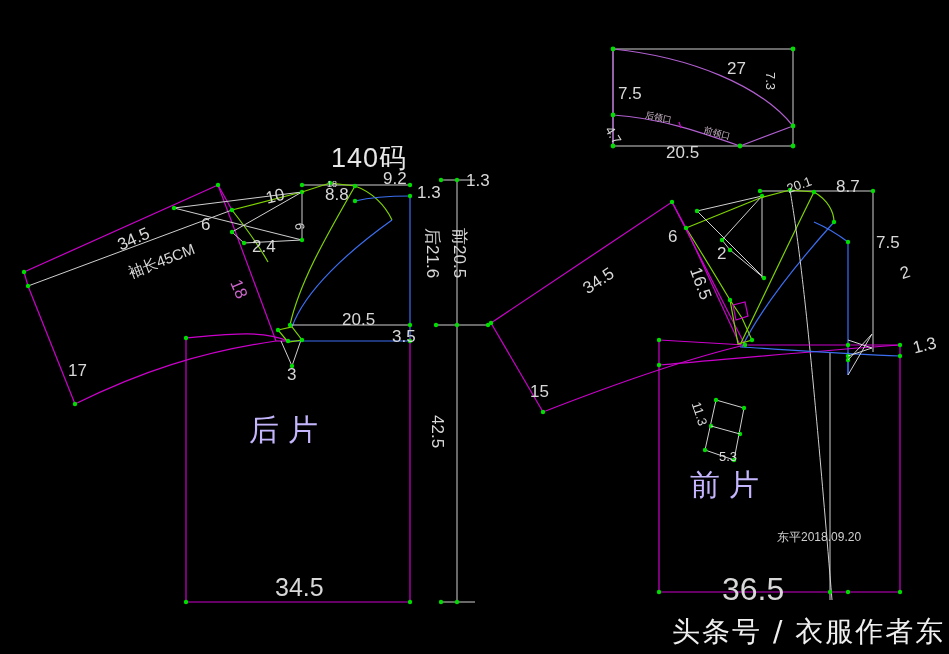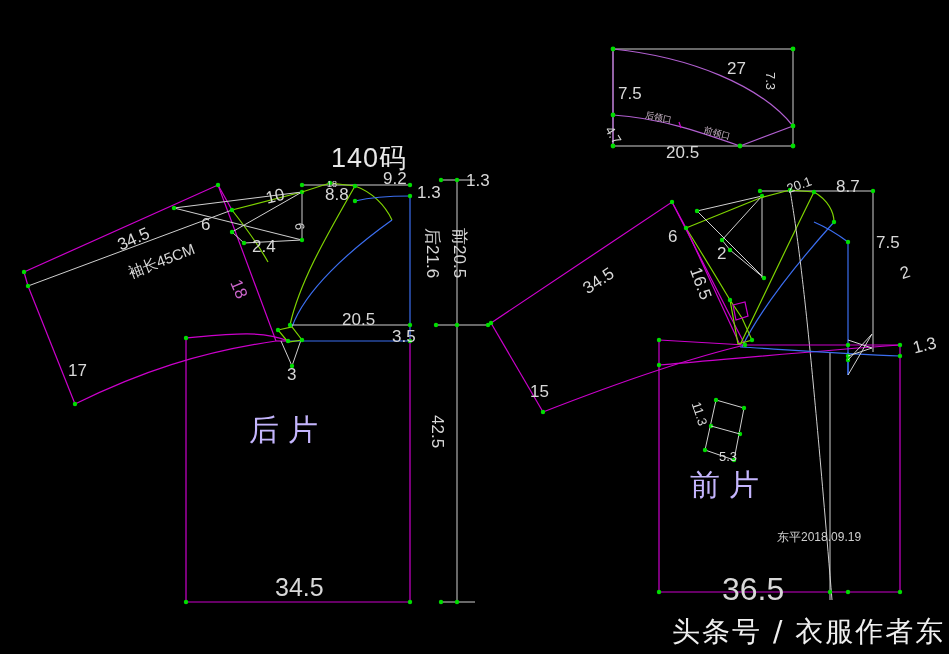--- a/index.html
+++ b/index.html
@@ -285,18 +285,18 @@
 <div class="lbl dim" style="left:717px;top:245px;">2</div>
 <div class="lbl dim" style="left:703px;top:265px;transform:rotate(70deg);transform-origin:left top;">16.5</div>
 <div class="lbl dim-sm" style="left:785px;top:183px;transform:rotate(-20deg);transform-origin:left top;">20.1</div>
 <div class="lbl dim" style="left:836px;top:178px;text-align:right;">8.7</div>
 <div class="lbl dim" style="left:876px;top:234px;">7.5</div>
 <div class="lbl dim" style="left:898px;top:266px;transform:rotate(-18deg);transform-origin:left top;">2</div>
 <div class="lbl dim" style="left:911px;top:340px;transform:rotate(-14deg);transform-origin:left top;">1.3</div>
 <div class="lbl dim-sm" style="left:702px;top:400px;transform:rotate(72deg);transform-origin:left top;">11.3</div>
 <div class="lbl dim-sm" style="left:719px;top:413px;margin-top:37px;">5.3</div>
 <div class="lbl piece" style="left:690px;top:470px;text-align:center;">前片</div>
-<div class="lbl sig" style="left:777px;top:531px;">东平2018.09.19</div>
+<div class="lbl sig" style="left:777px;top:531px;">东平2018.09.20</div>
 <div class="lbl dim" style="left:722px;top:573px;font-size:32px;">36.5</div>
 
 <div class="wm" style="left:672px;top:613px;">头条号 / 衣服作者东平</div>
 
 </div>
 
 </body></html>

